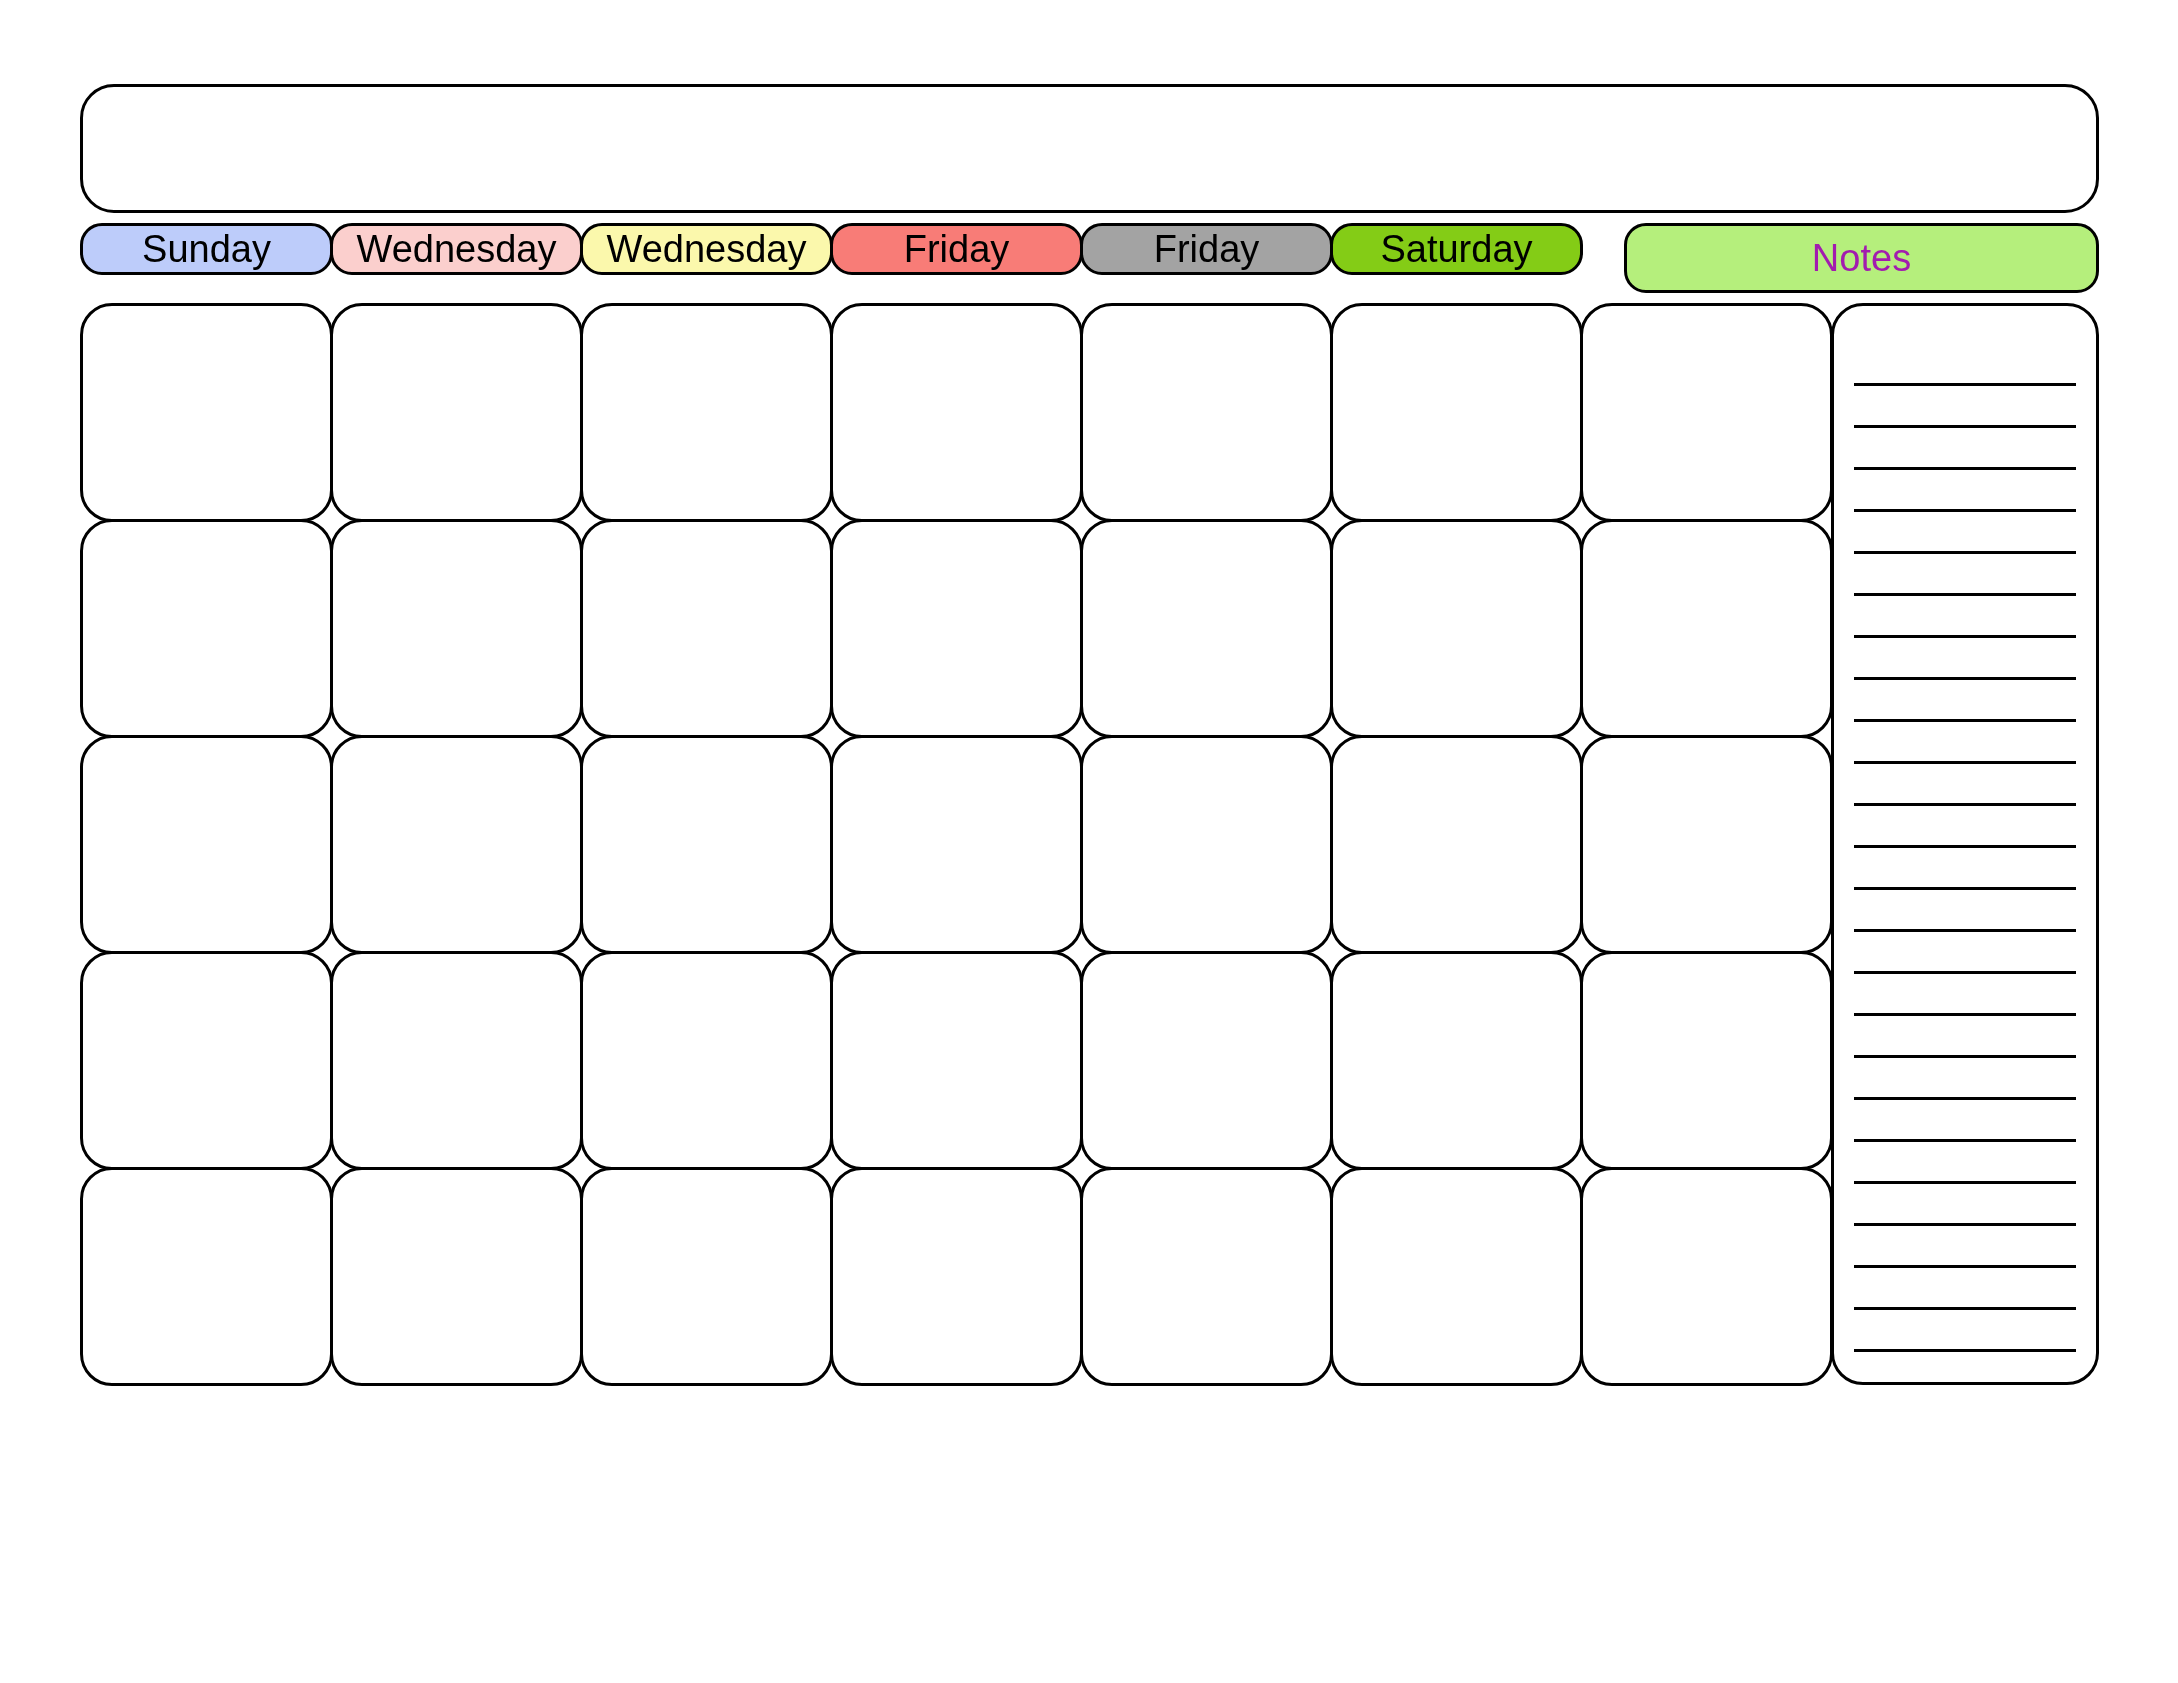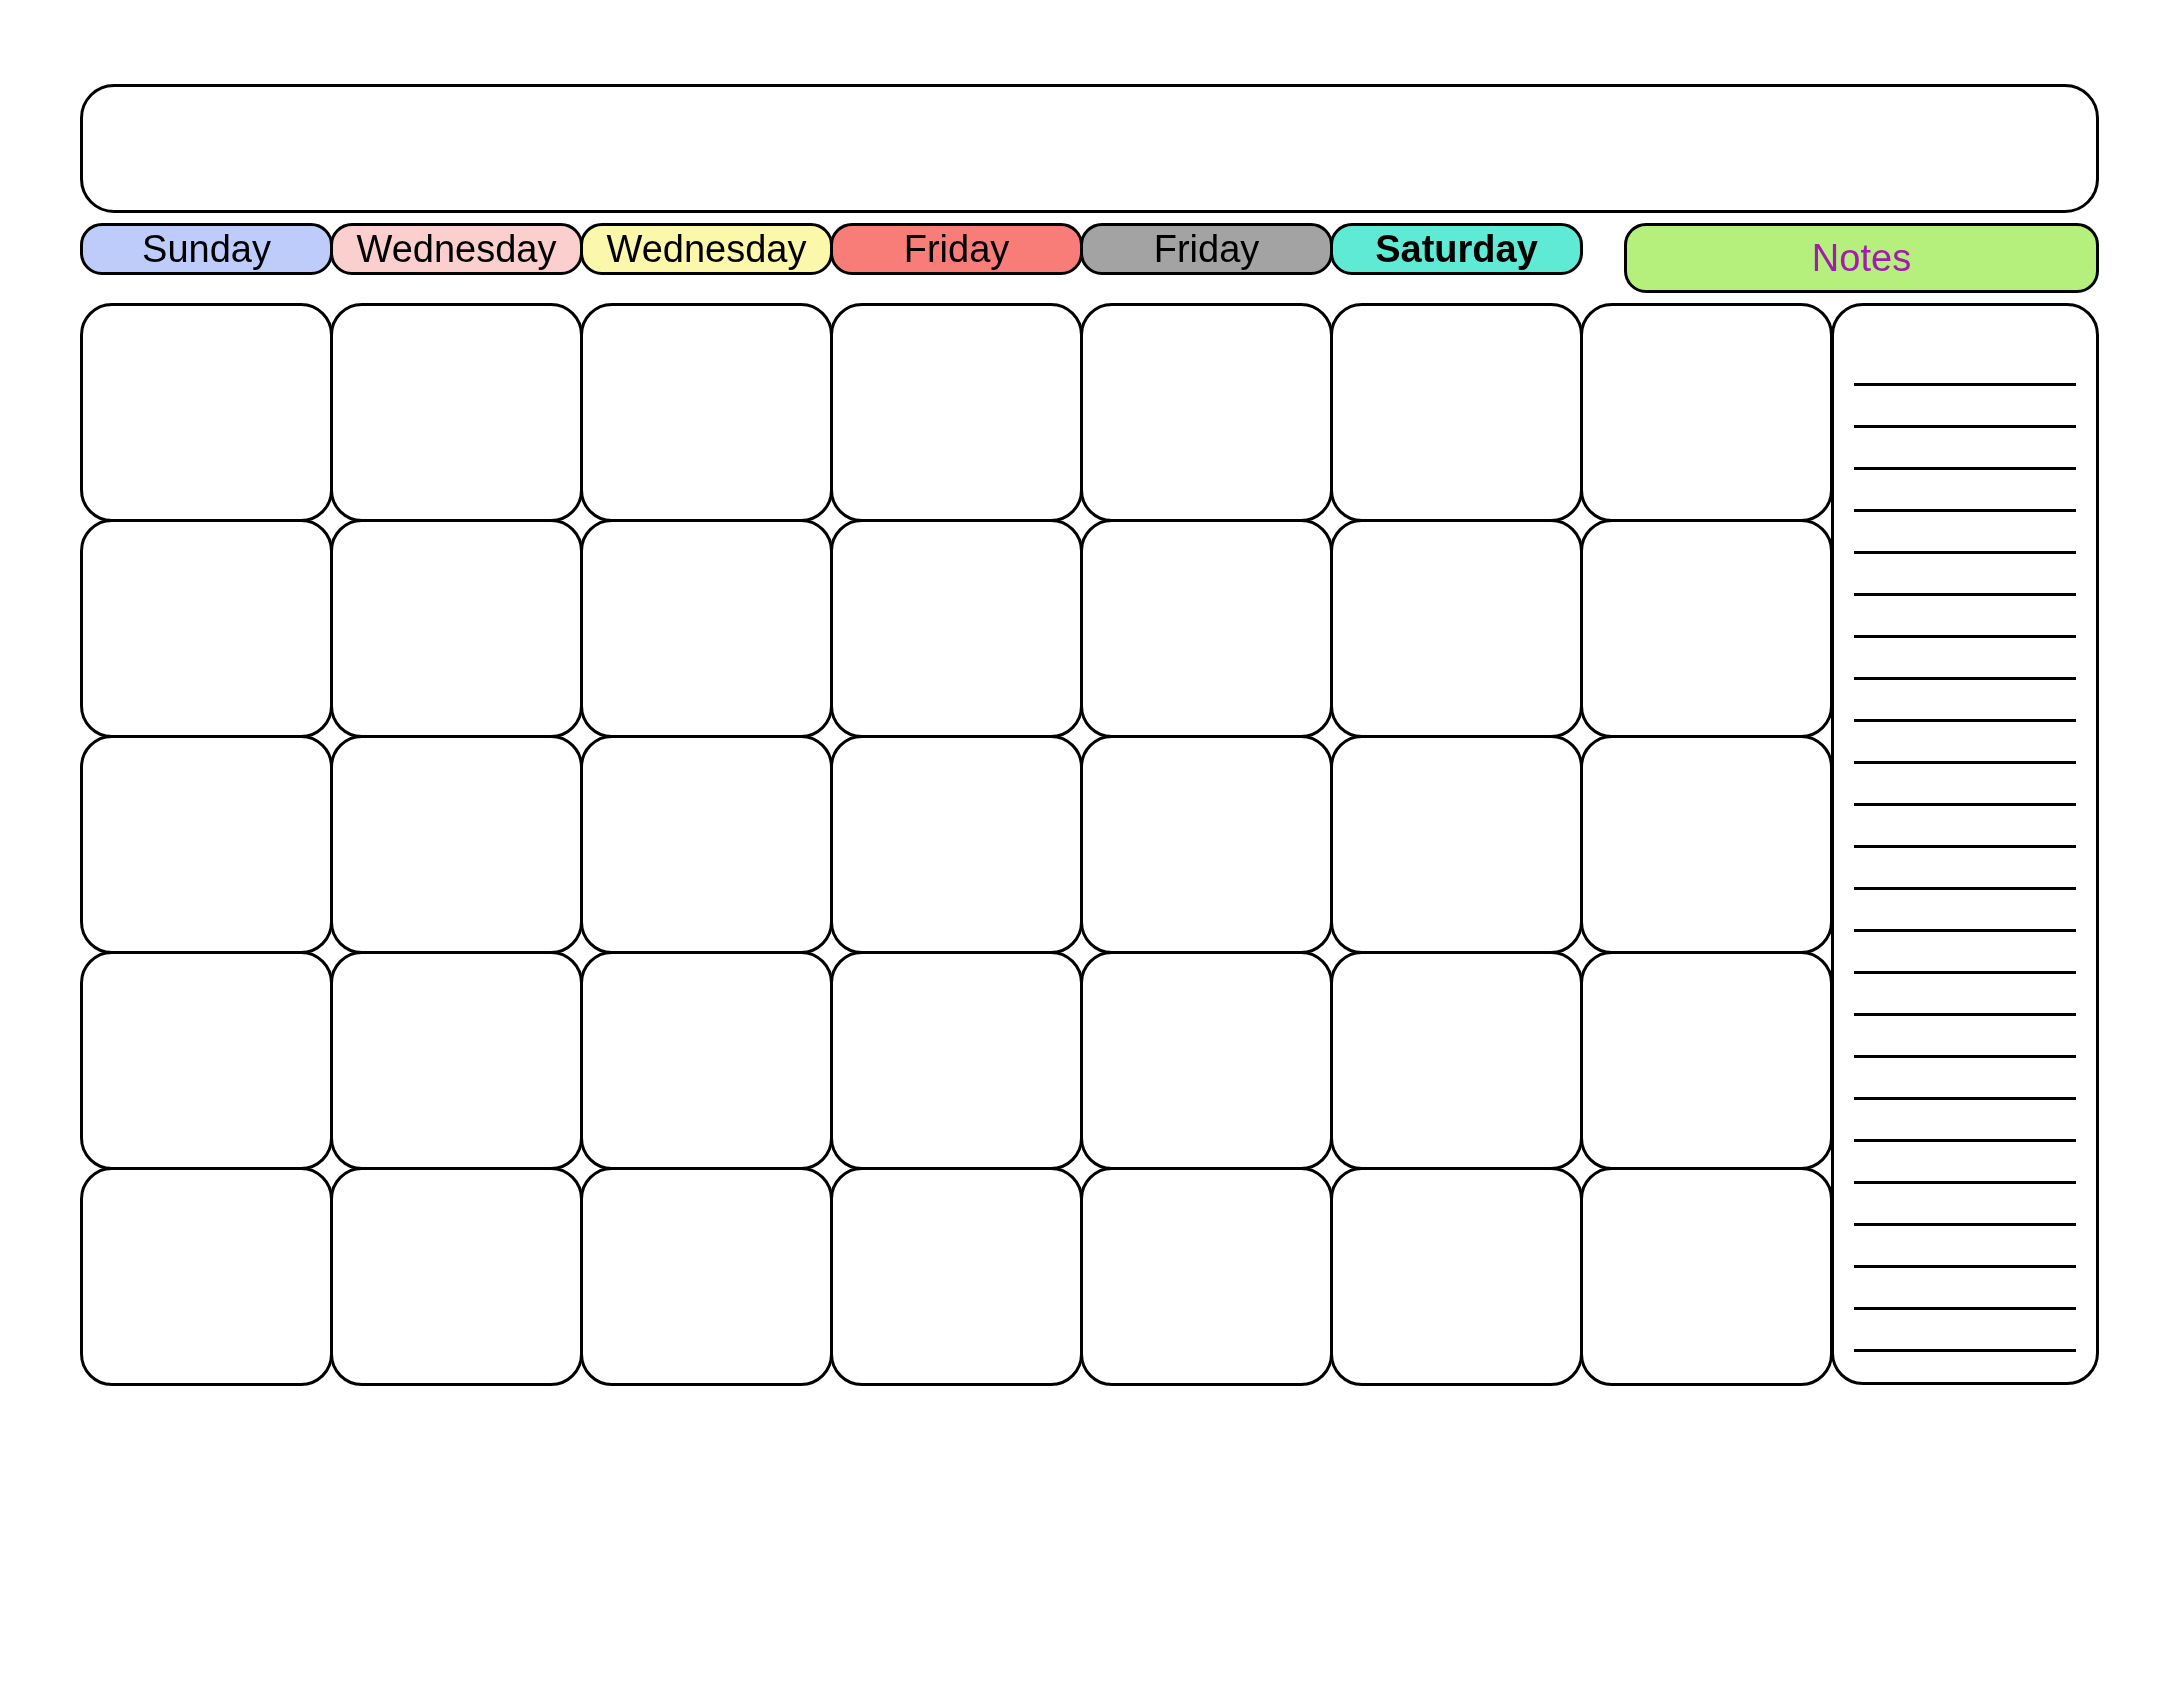--- a/index.html
+++ b/index.html
@@ -90,21 +90,21 @@
   .note-line {
     border-bottom: 3px solid #000;
     height: 42px;
   }
   .c-sun { background: #bdccfa; }
   .c-mon { background: #fbcfcd; }
   .c-tue { background: #b7e9ac; }
   .c-wed { background: #fbf8ac; }
   .c-thu { background: #f87c77; }
   .c-fri { background: #a3a3a3; }
-  .c-sat { background: #5eead4; font-weight: bold; }
+  .c-sat { background: #84cc16; }
   .c-notes { background: #b5ef7c; }
 </style>
 </head>
 <body>
 
 <div class="page">
 
   <div class="title-box"></div>
 
   <div class="header-row">

